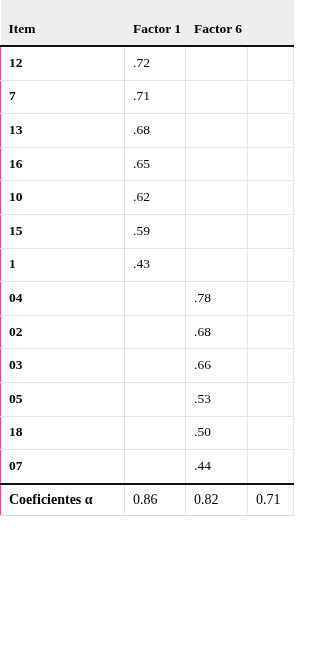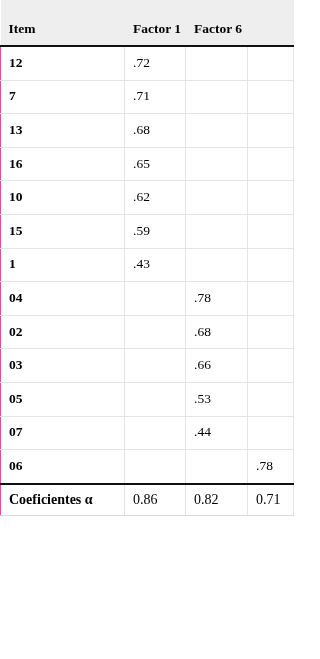--- a/index.html
+++ b/index.html
@@ -160,30 +160,30 @@
         <td class="val-cell">.66</td>
         <td class="val-cell last-col"></td>
       </tr>
       <tr>
         <td class="item-cell">05</td>
         <td class="val-cell"></td>
         <td class="val-cell">.53</td>
         <td class="val-cell last-col"></td>
       </tr>
       <tr>
+        <td class="item-cell">18</td>
+        <td class="val-cell"></td>
+        <td class="val-cell">.50</td>
+        <td class="val-cell last-col"></td>
+      </tr>
+      <tr>
         <td class="item-cell">07</td>
         <td class="val-cell"></td>
         <td class="val-cell">.44</td>
         <td class="val-cell last-col"></td>
-      </tr>
-      <tr>
-        <td class="item-cell">06</td>
-        <td class="val-cell"></td>
-        <td class="val-cell"></td>
-        <td class="val-cell last-col">.78</td>
       </tr>
       <tr class="alpha-row">
         <td class="item-cell">Coeficientes α</td>
         <td class="val-cell">0.86</td>
         <td class="val-cell">0.82</td>
         <td class="val-cell last-col">0.71</td>
       </tr>
     </tbody>
   </table>
 </div>

